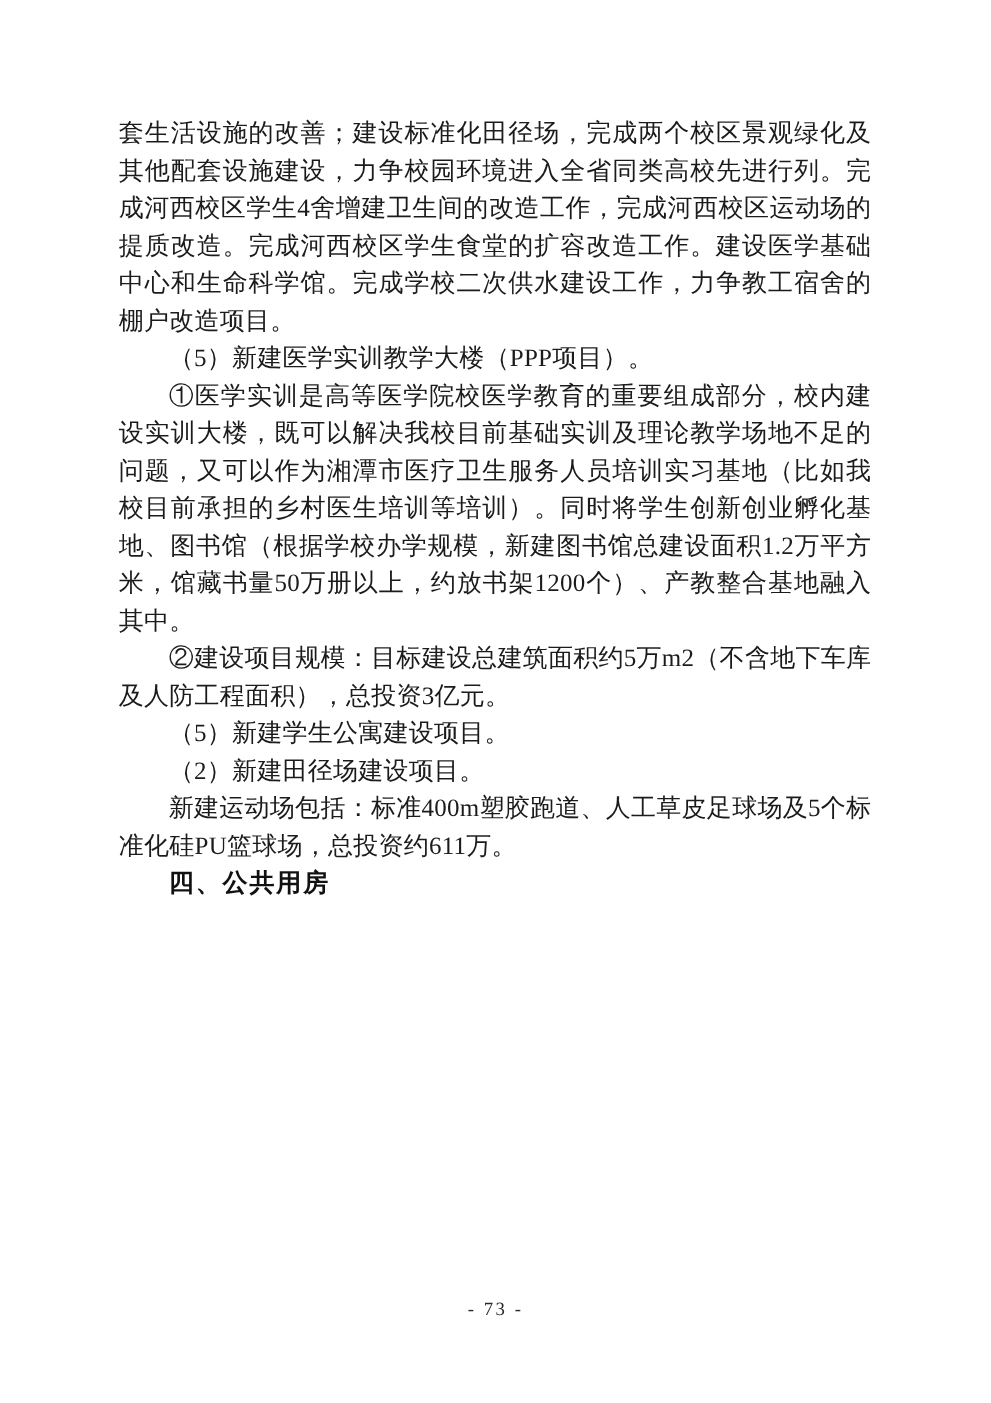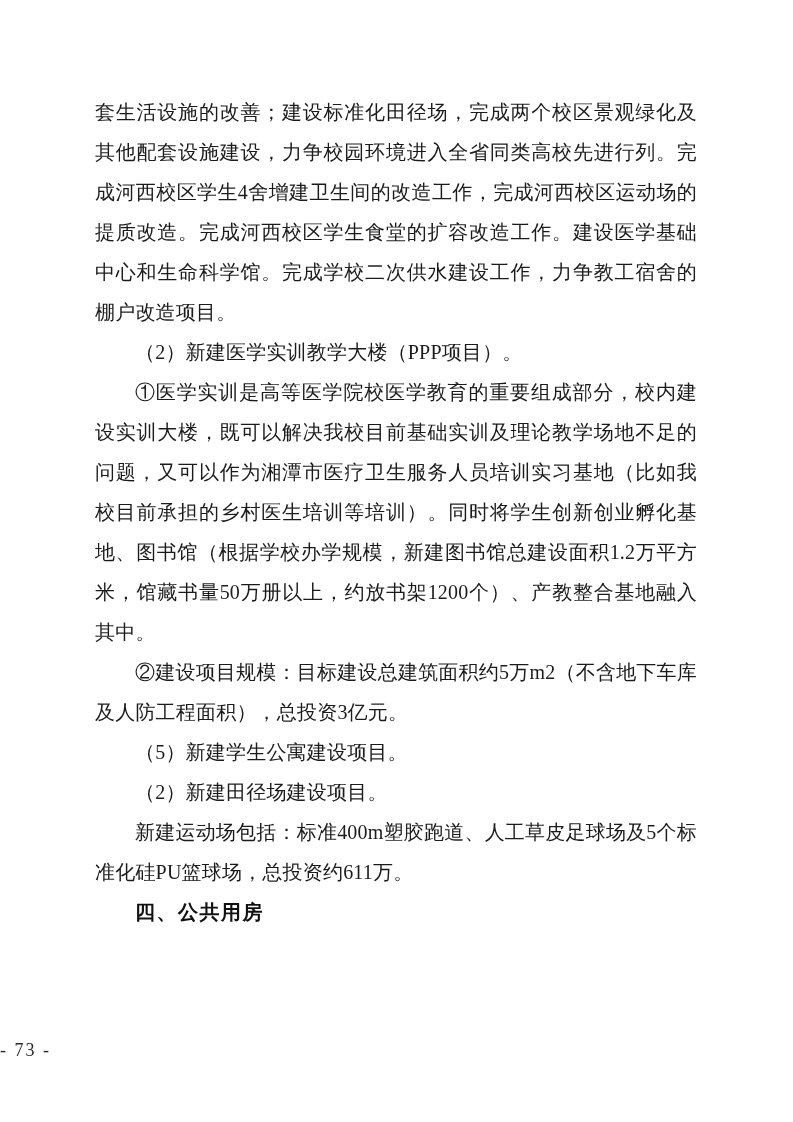--- a/index.html
+++ b/index.html
@@ -19,21 +19,21 @@
     inset: 0;
     background: #ffffff;
   }
   .content {
     position: absolute;
     left: 95px;
     top: 92px;
     width: 602px;
     color: #1b1b1b;
     font-size: 20px;
-    line-height: 40px;
+    line-height: 30px;
     letter-spacing: 0.2px;
     text-align: justify;
     text-justify: inter-character;
   }
   .content p {
     margin: 0;
     padding: 0;
     text-indent: 2em;
     word-break: break-all;
   }
@@ -44,32 +44,33 @@
     font-family: "Liberation Sans", "DejaVu Sans", sans-serif;
     font-weight: 700;
     letter-spacing: 1.5px;
     color: #111111;
   }
   .footer {
     position: absolute;
     left: 0;
     right: 0;
     top: 1040px;
-    font-size: 18px;
+    text-align: center;
+    font-size: 15px;
     letter-spacing: 2px;
     color: #2a2a2a;
   }
 </style>
 </head>
 <body>
 
 <div class="page">
   <div class="content">
     <p class="no-indent">套生活设施的改善；建设标准化田径场，完成两个校区景观绿化及其他配套设施建设，力争校园环境进入全省同类高校先进行列。完成河西校区学生4舍增建卫生间的改造工作，完成河西校区运动场的提质改造。完成河西校区学生食堂的扩容改造工作。建设医学基础中心和生命科学馆。完成学校二次供水建设工作，力争教工宿舍的棚户改造项目。</p>
-    <p>（2）新建医学实训教学大楼（PPP项目）。</p>
+    <p>（5）新建医学实训教学大楼（PPP项目）。</p>
     <p>①医学实训是高等医学院校医学教育的重要组成部分，校内建设实训大楼，既可以解决我校目前基础实训及理论教学场地不足的问题，又可以作为湘潭市医疗卫生服务人员培训实习基地（比如我校目前承担的乡村医生培训等培训）。同时将学生创新创业孵化基地、图书馆（根据学校办学规模，新建图书馆总建设面积1.2万平方米，馆藏书量50万册以上，约放书架1200个）、产教整合基地融入其中。</p>
     <p>②建设项目规模：目标建设总建筑面积约5万m2（不含地下车库及人防工程面积），总投资3亿元。</p>
     <p>（5）新建学生公寓建设项目。</p>
     <p>（2）新建田径场建设项目。</p>
     <p>新建运动场包括：标准400m塑胶跑道、人工草皮足球场及5个标准化硅PU篮球场，总投资约611万。</p>
     <p class="section-heading">四、公共用房</p>
   </div>
 
   <div class="footer">
     <span>- 73 -</span>

